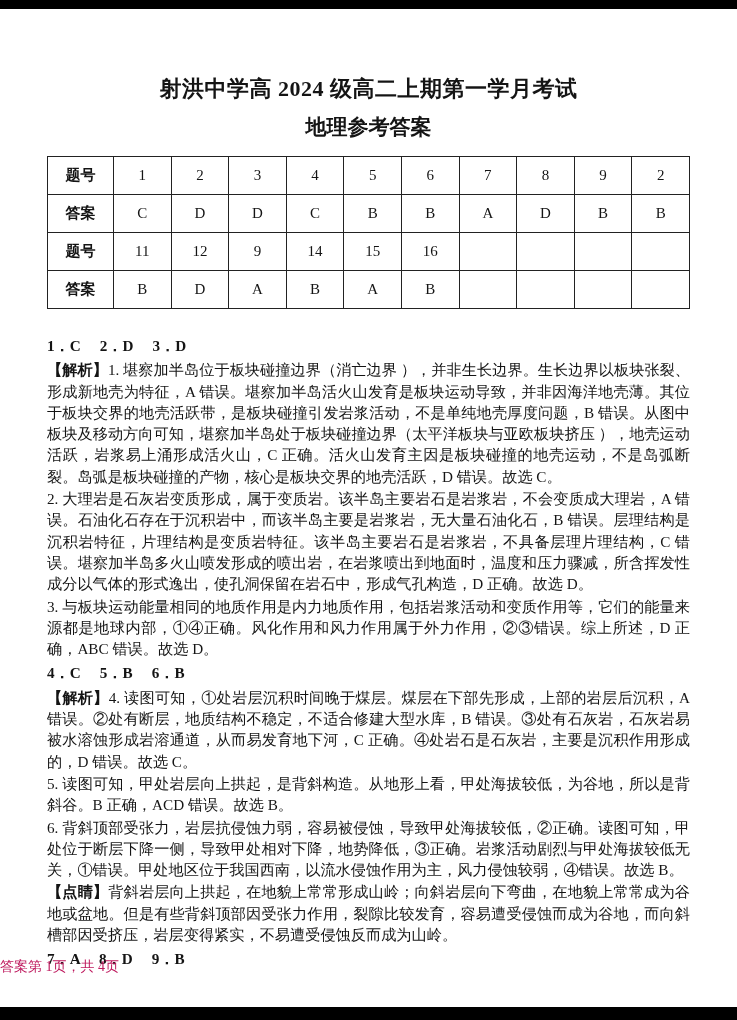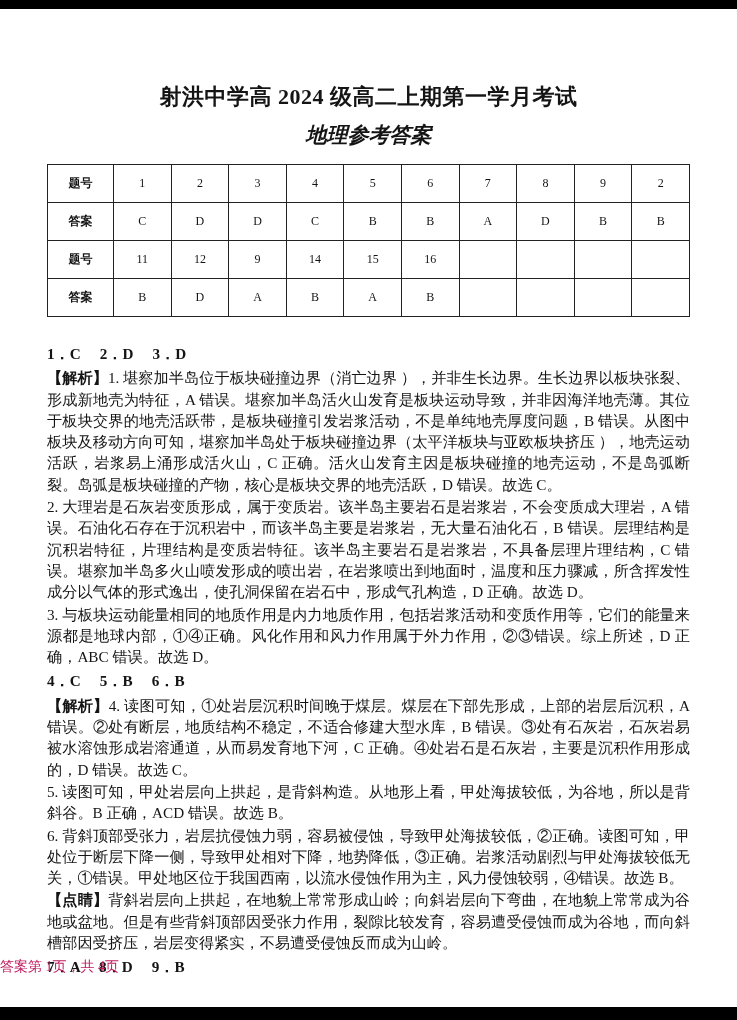--- a/index.html
+++ b/index.html
@@ -9,47 +9,46 @@
     background: #ffffff;
     color: #141414;
     font-family: "Liberation Serif", "DejaVu Serif", serif;
     position: relative;
     overflow: hidden;
   }
   .scan-bar { position: absolute; left: 0; width: 100%; background: #000; }
   .scan-bar.top { top: 0; height: 9px; }
   .scan-bar.bottom { bottom: 0; height: 13px; }
 
-  .page { padding: 16px 47px; }
+  .page { padding: 8px 47px; }
 
   .title {
     text-align: center; font-weight: bold;
     font-size: 22px; line-height: 26px;
     padding-top: 68px;
     letter-spacing: 0.5px;
   }
   .subtitle {
     text-align: center; font-weight: bold;
     font-size: 21px; line-height: 24px;
     margin-top: 13px;
-    font-style: italic;
   }
 
   table.answers {
     border-collapse: collapse;
     width: 100%;
     margin-top: 17px;
     table-layout: fixed;
   }
   table.answers th, table.answers td {
     border: 1.6px solid #222;
     height: 38px;
     text-align: center;
     vertical-align: middle;
-    font-size: 12px;
+    font-size: 15px;
     padding: 0;
   }
   table.answers th { font-weight: bold; width: 66px; }
 
   .content {
     margin-top: 26px;
     font-size: 15.2px;
     line-height: 21.3px;
     text-align: justify;
   }

